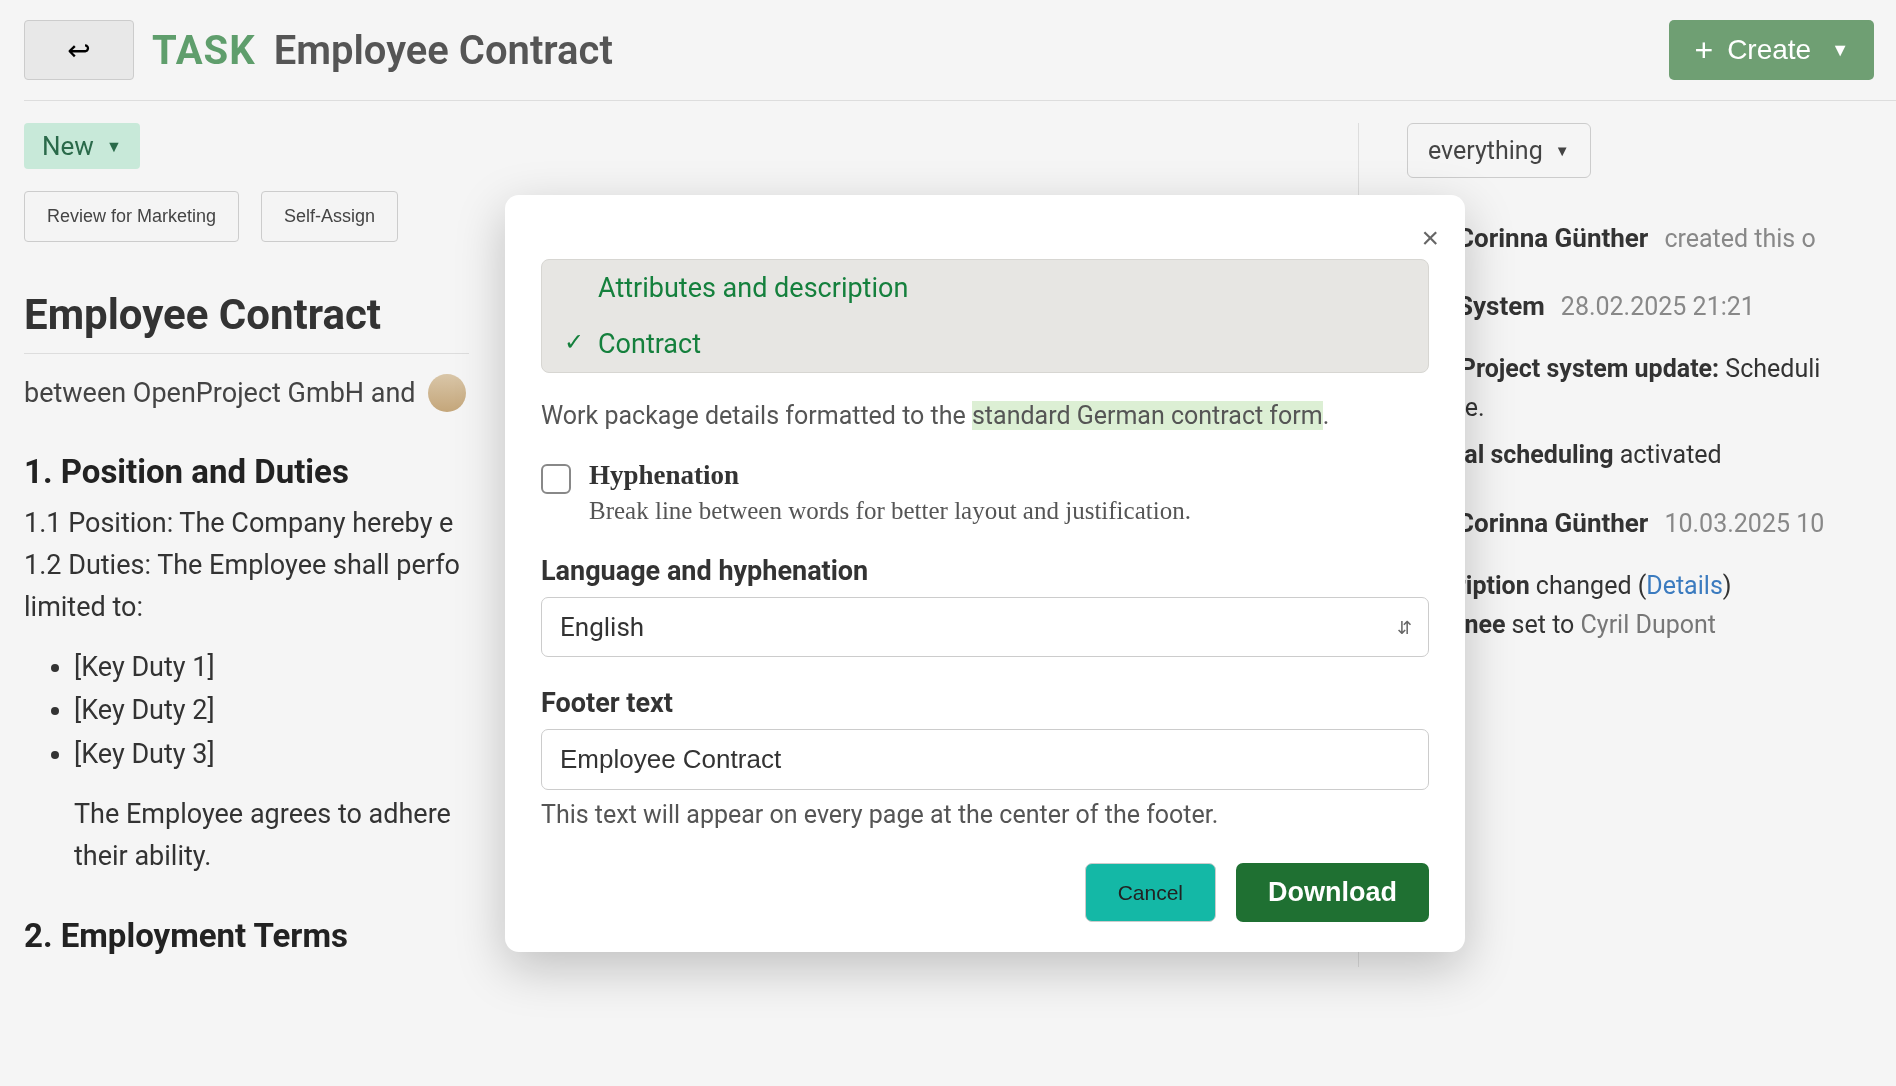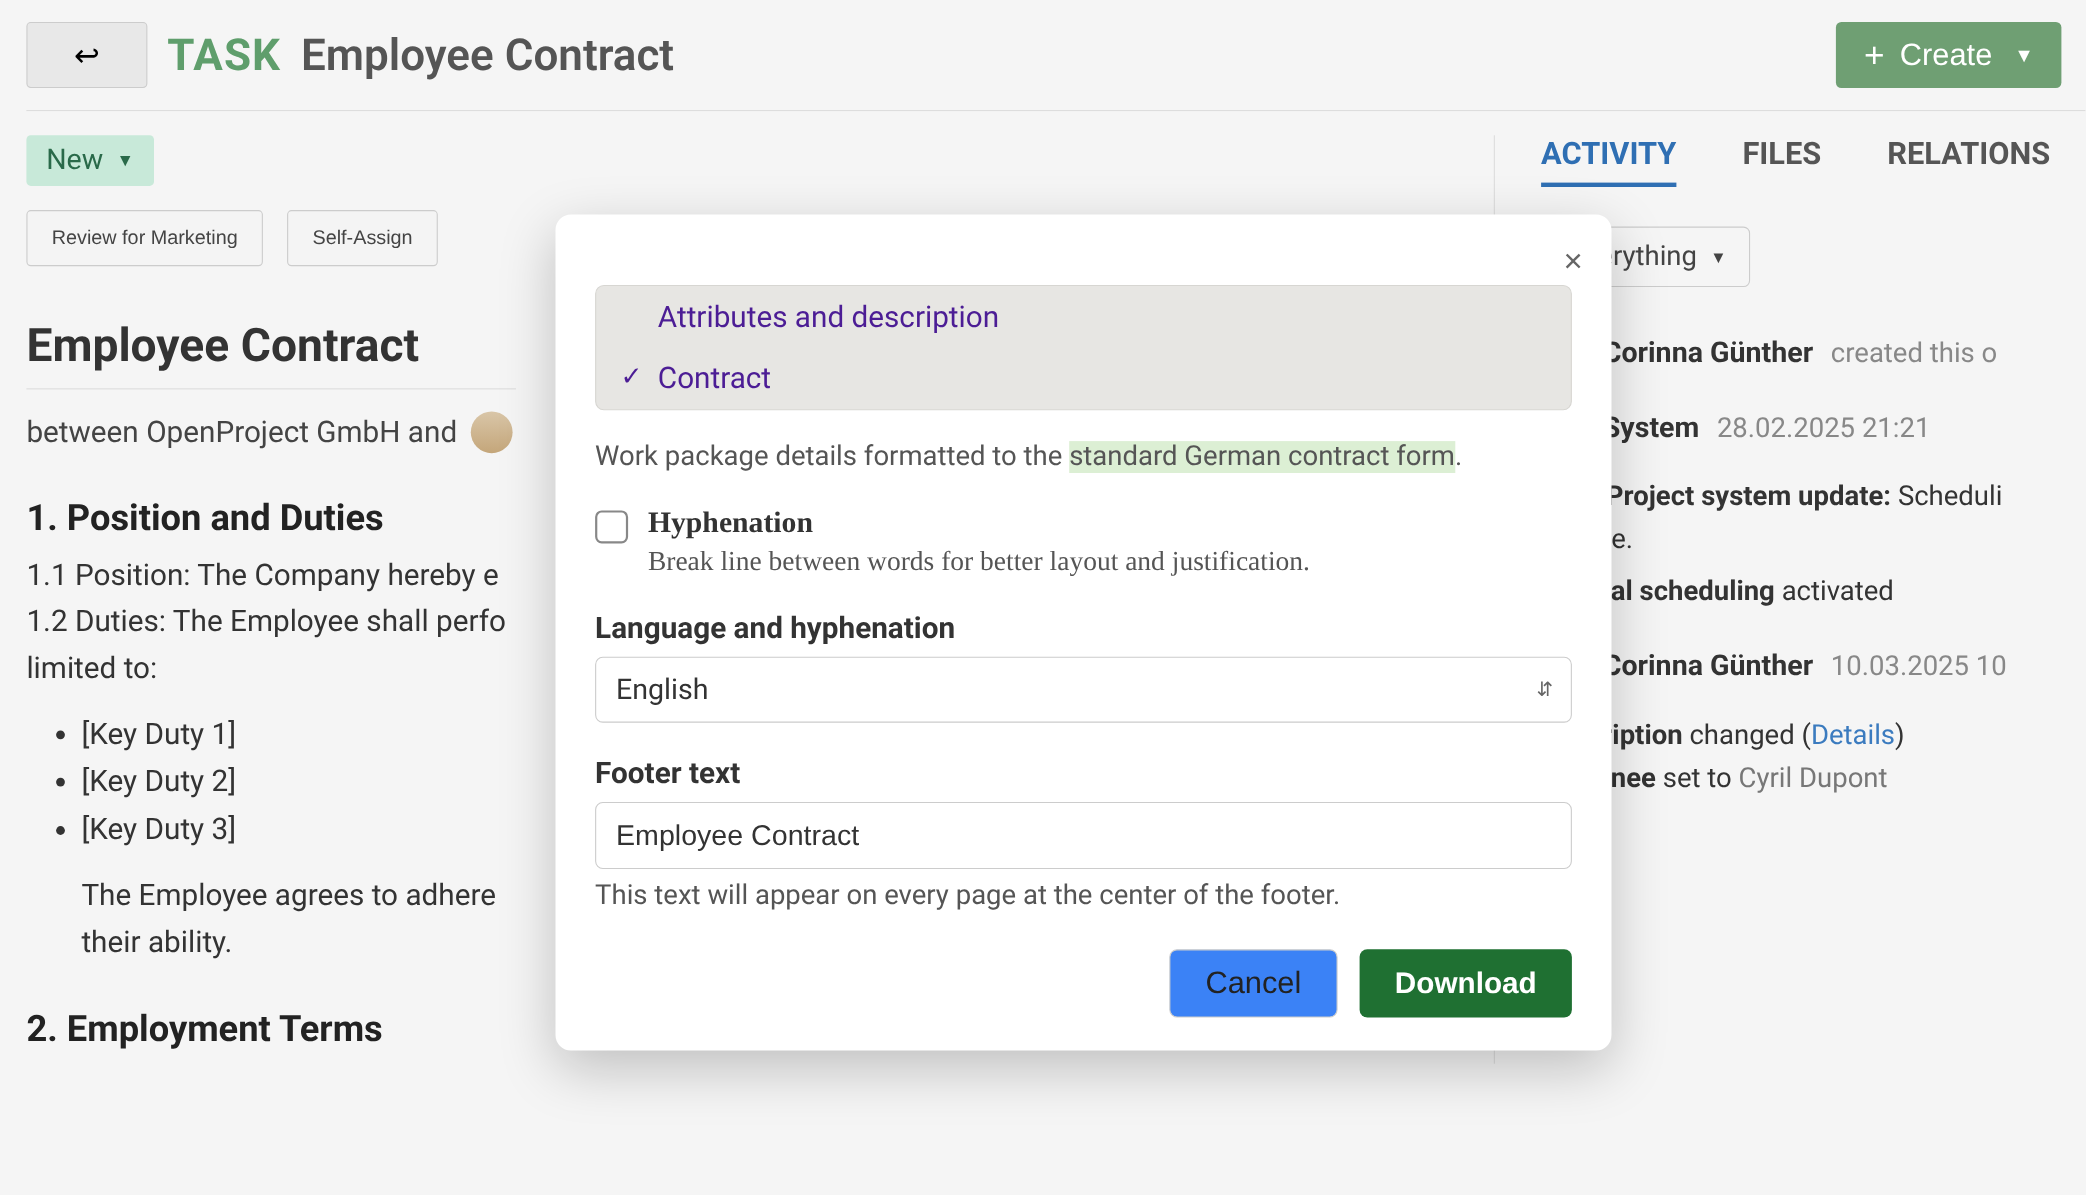--- a/index.html
+++ b/index.html
@@ -211,21 +211,21 @@
     .dropdown-open {
       margin-top: 30px;
       background: #e7e6e3;
       border: 1px solid #d7d6d2;
       border-radius: 8px;
       overflow: hidden;
     }
     .dropdown-open .opt {
       padding: 12px 29px 12px 56px;
       font-size: 27px;
-      color: #4c1d95;
+      color: #15803d;
       position: relative;
     }
     .dropdown-open .opt.selected::before {
       content: "✓";
       position: absolute;
       left: 22px;
       font-size: 24px;
     }
     .helper {
       font-size: 25px;
@@ -281,25 +281,25 @@
       color: #555;
       margin-top: 10px;
     }
     .modal-actions {
       display: flex;
       justify-content: flex-end;
       gap: 20px;
       margin-top: 34px;
     }
     .btn-secondary {
-      background: #3b82f6;
+      background: #14b8a6;
       border: 1px solid #ccc;
       border-radius: 7px;
       padding: 14px 32px;
-      font-size: 28px;
+      font-size: 21px;
       color: #222;
     }
     .btn-primary {
       background: #1f7032;
       border: none;
       color: #fff;
       border-radius: 7px;
       padding: 14px 32px;
       font-size: 27px;
       font-weight: 600;
@@ -354,25 +354,20 @@
           <li>[Key Duty 2]</li>
           <li>[Key Duty 3]</li>
         </ul>
         <p style="margin-left:50px">The Employee agrees to adhere</p>
         <p style="margin-left:50px;margin-bottom:38px">their ability.</p>
         <h2>2. Employment Terms</h2>
       </div>
     </div>
 
     <div class="right">
-      <div class="tabs">
-        <div class="tab active">ACTIVITY</div>
-        <div class="tab">FILES</div>
-        <div class="tab">RELATIONS</div>
-      </div>
 
       <div class="filter-pill">
         <span>everything</span>
         <span style="font-size:15px">▼</span>
       </div>
 
       <div class="activity-item">
         <span class="avatar-a"></span>
         <span class="act-name">Corinna Günther</span>
         <span class="act-light">created this o</span>

